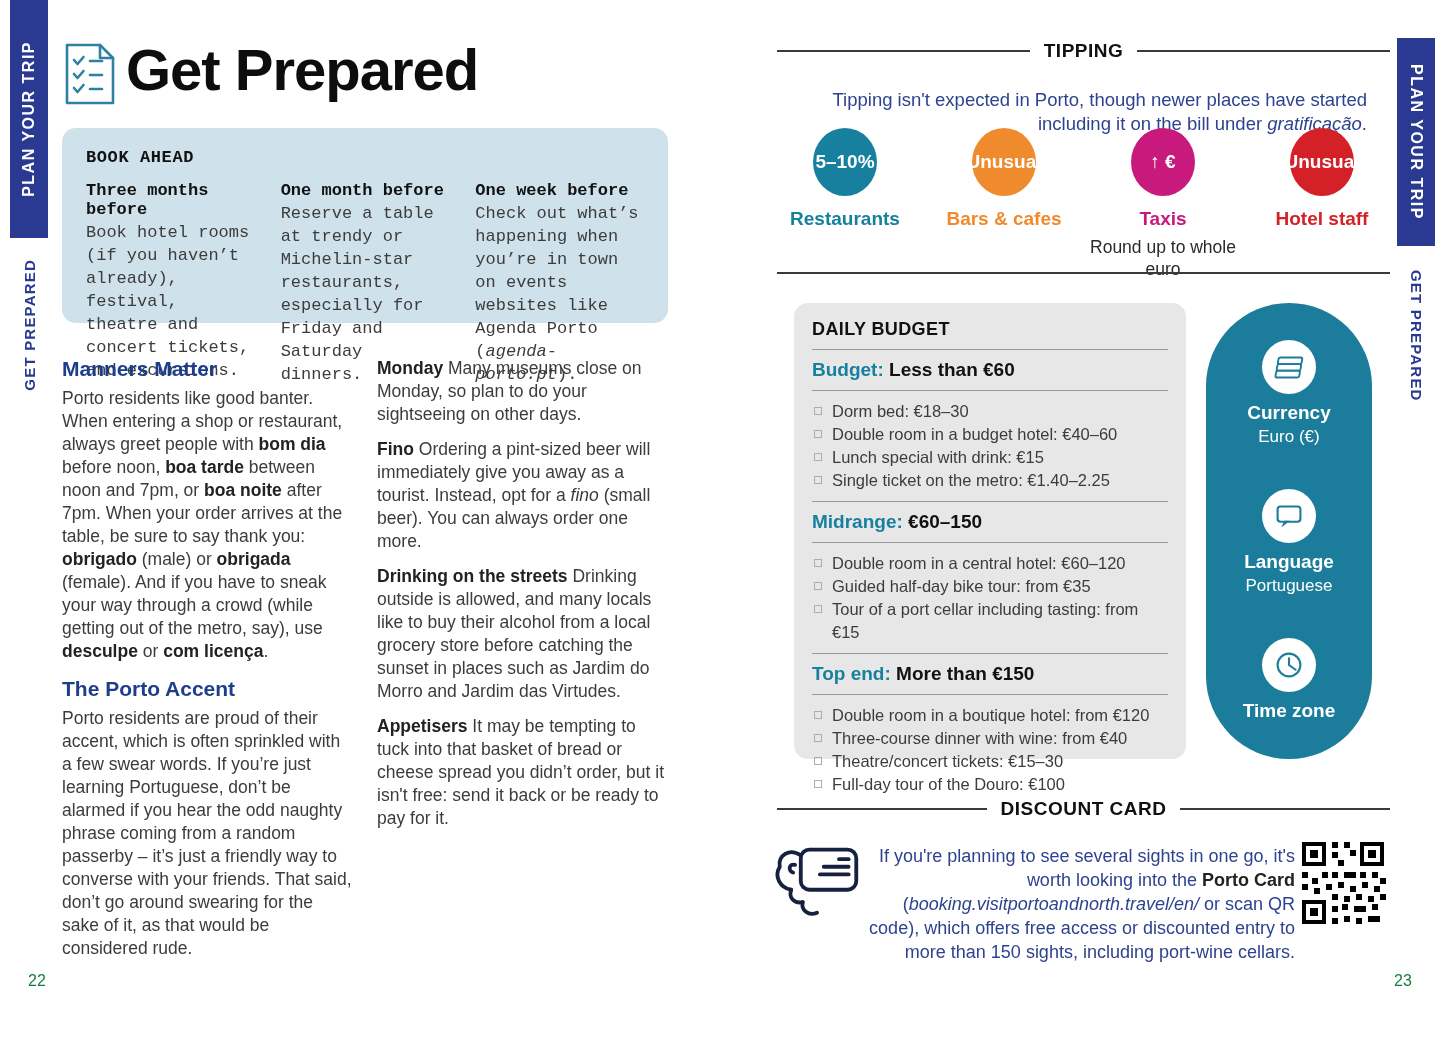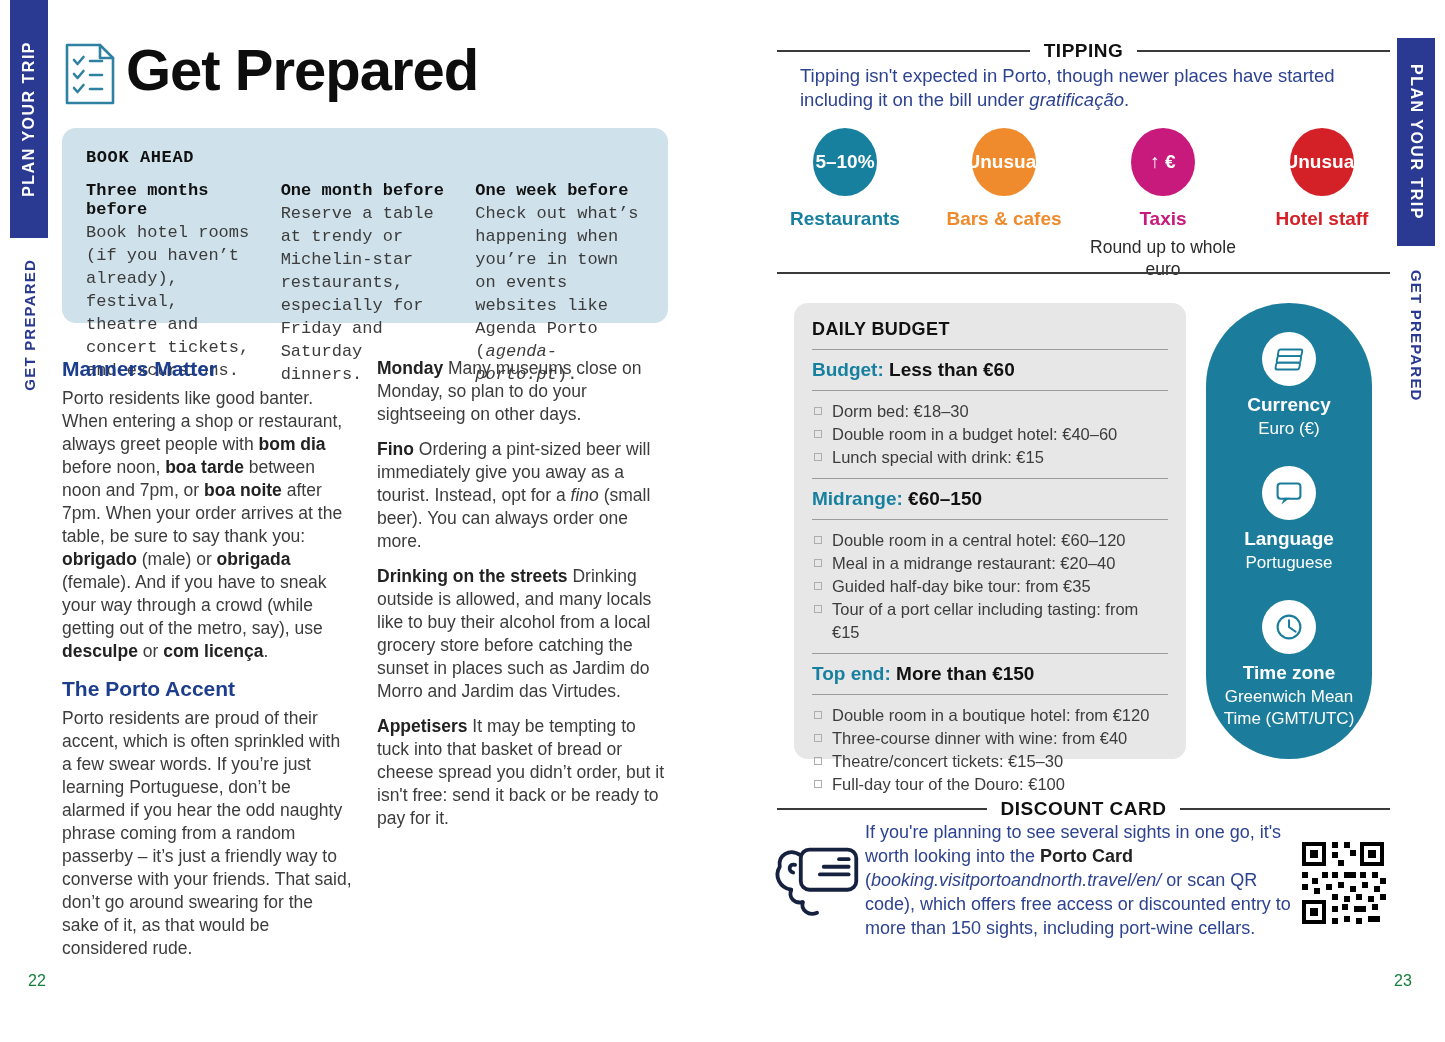--- a/index.html
+++ b/index.html
@@ -30,39 +30,39 @@
   
   .col-head { font-size:21px; font-weight:bold; color:#1d3e8c; margin-bottom:6px; }
   .para { font-size:17.5px; line-height:23px; color:#3c3c3c; margin-bottom:12px; }
   .b { font-weight:bold; color:#222; }
   .i { font-style:italic; }
 
   
   .sec-header { display:flex; align-items:center; gap:14px; }
   .sec-header .line { flex:1; height:2px; background:#3a3a3a; }
   .sec-header .txt { font-size:19px; font-weight:bold; color:#111; letter-spacing:.5px; white-space:nowrap; }
-  .navy-para { font-size:18.5px; line-height:24px; color:#2e4390; text-align:left; }
+  .navy-para { font-size:18.5px; line-height:24px; color:#2e4390; text-align:right;margin-top:24px; }
 
   .tip-col { width:150px; text-align:center; }
   .tip-circle { width:64px; height:68px; border-radius:50%; margin:0 auto; display:flex; align-items:center; justify-content:center;
                 color:#fff; font-weight:bold; font-size:19px; }
   .tip-label { margin-top:12px; font-size:19px; font-weight:bold; }
   .tip-note { margin-top:6px; font-size:17.5px; line-height:22px; color:#2b2b2b; }
 
   .rule-full { height:2px; background:#3a3a3a; }
 
   .budget-box { background:#e7e7e8; border-radius:14px; padding:16px 18px 14px; }
   .budget-title { font-size:18px; font-weight:bold; color:#111; letter-spacing:.4px; }
   .thin-rule { height:1px; background:#9b9b9b; margin:9px 0; }
   .budget-head { font-size:19px; font-weight:bold; color:#111; }
   .teal { color:#17809f; }
   .budget-item { display:flex; font-size:16.5px; line-height:23px; color:#3c3c3c; }
   .bullet { width:8px; height:8px; border:1.5px solid #adadad; margin:7px 10px 0 2px; flex:none; }
 
-  .pill { background:#1b7d9b; border-radius:84px; display:flex; flex-direction:column; align-items:center; justify-content:center; gap:26px; }
+  .pill { background:#1b7d9b; border-radius:84px; display:flex; flex-direction:column; align-items:center; justify-content:center; gap:41px; }
   .pill-group { text-align:center; color:#fff; }
   .pill-icon { width:54px; height:54px; background:#fff; border-radius:50%; margin:0 auto 8px; display:flex; align-items:center; justify-content:center; }
   .pill-label { font-size:19px; font-weight:bold; }
   .pill-value { font-size:17px; line-height:22px; margin-top:2px; }
 
   .pagenum { font-size:16px; color:#15803d; }
 </style>
 </head>
 <body>
 
@@ -177,33 +177,33 @@
           <span>Dorm bed: €18–30</span>
         </div>
         <div class="budget-item">
           <span class="bullet"></span>
           <span>Double room in a budget hotel: €40–60</span>
         </div>
         <div class="budget-item">
           <span class="bullet"></span>
           <span>Lunch special with drink: €15</span>
         </div>
+        <div class="budget-item">
+          <span class="bullet"></span>
+          <span>Single ticket on the metro: €1.40–2.25</span>
+        </div>
       </div>
     <div class="thin-rule"></div>
 
     <div class="budget-head"><span class="teal">Midrange:</span><span> €60–150</span></div>
     <div class="thin-rule"></div>
     <div>
         <div class="budget-item">
           <span class="bullet"></span>
           <span>Double room in a central hotel: €60–120</span>
-        </div>
-        <div class="budget-item">
-          <span class="bullet"></span>
-          <span>Meal in a midrange restaurant: €20–40</span>
         </div>
         <div class="budget-item">
           <span class="bullet"></span>
           <span>Guided half-day bike tour: from €35</span>
         </div>
         <div class="budget-item">
           <span class="bullet"></span>
           <span>Tour of a port cellar including tasting: from €15</span>
         </div>
       </div>
@@ -256,21 +256,20 @@
       <div class="pill-value">Portuguese</div>
     </div>
     <div class="pill-group">
       <div class="pill-icon">
         <svg width="38" height="38" viewBox="0 0 40 40" fill="none" stroke="#1b7d9b" stroke-width="2.2" stroke-linecap="round">
           <circle cx="20" cy="20" r="12"></circle>
           <path d="M20 13 V20 L27 25"></path>
         </svg>
       </div>
       <div class="pill-label">Time zone</div>
-      <div class="pill-value" style="max-width:140px;">Greenwich Mean Time (GMT/UTC)</div>
     </div>
   </div>
 
   <div class="abs sec-header" style="left:777px; top:798px; width:613px;">
     <div class="line"></div>
     <div class="txt">DISCOUNT CARD</div>
     <div class="line"></div>
   </div>
 
   <div class="abs" style="left:772px; top:840px;">

